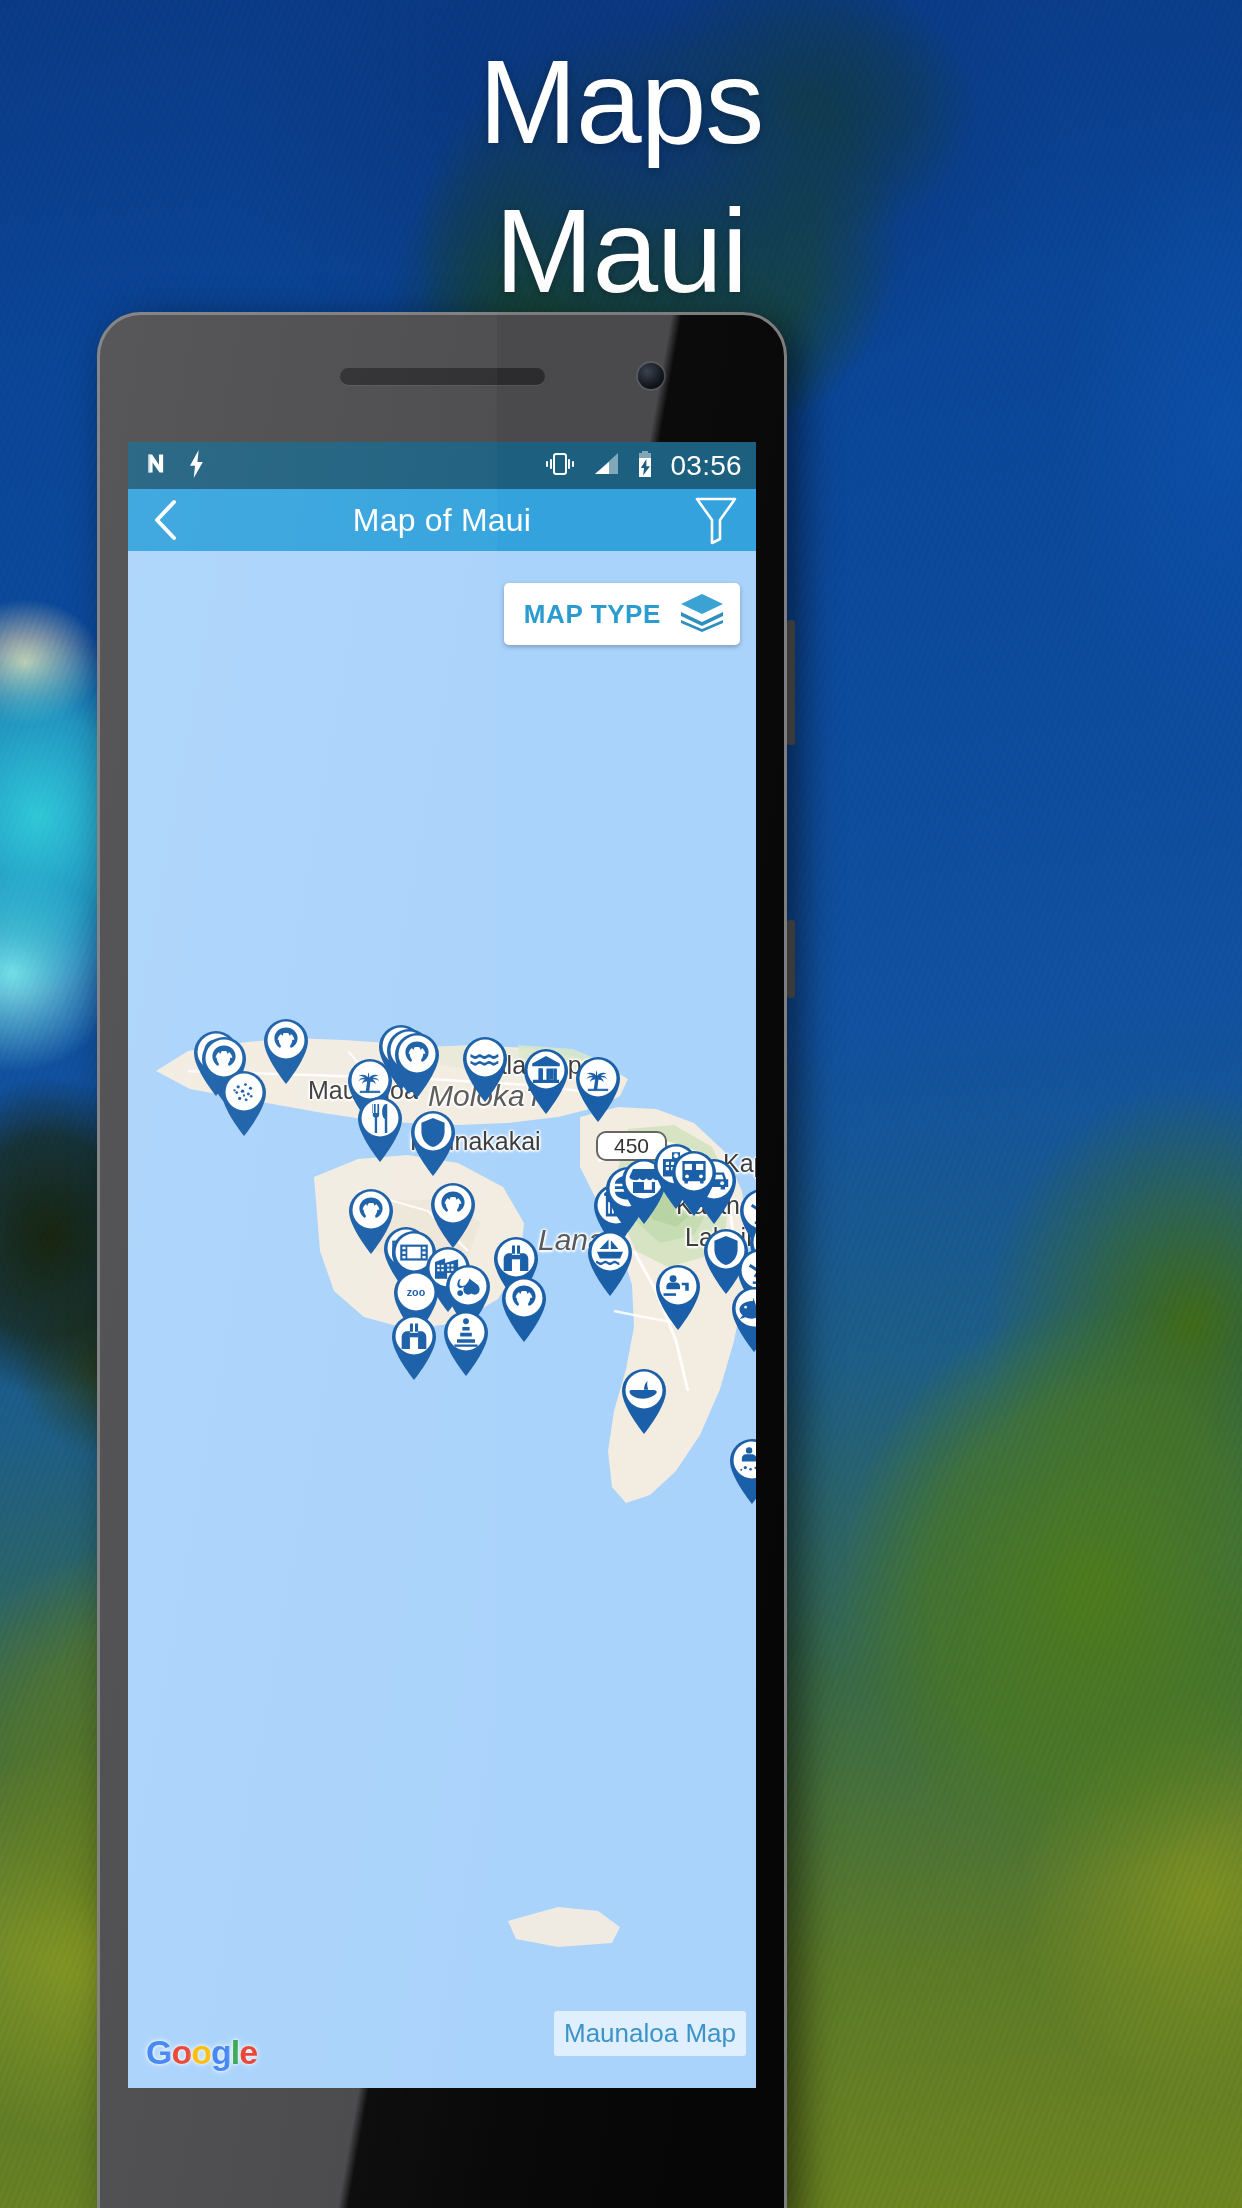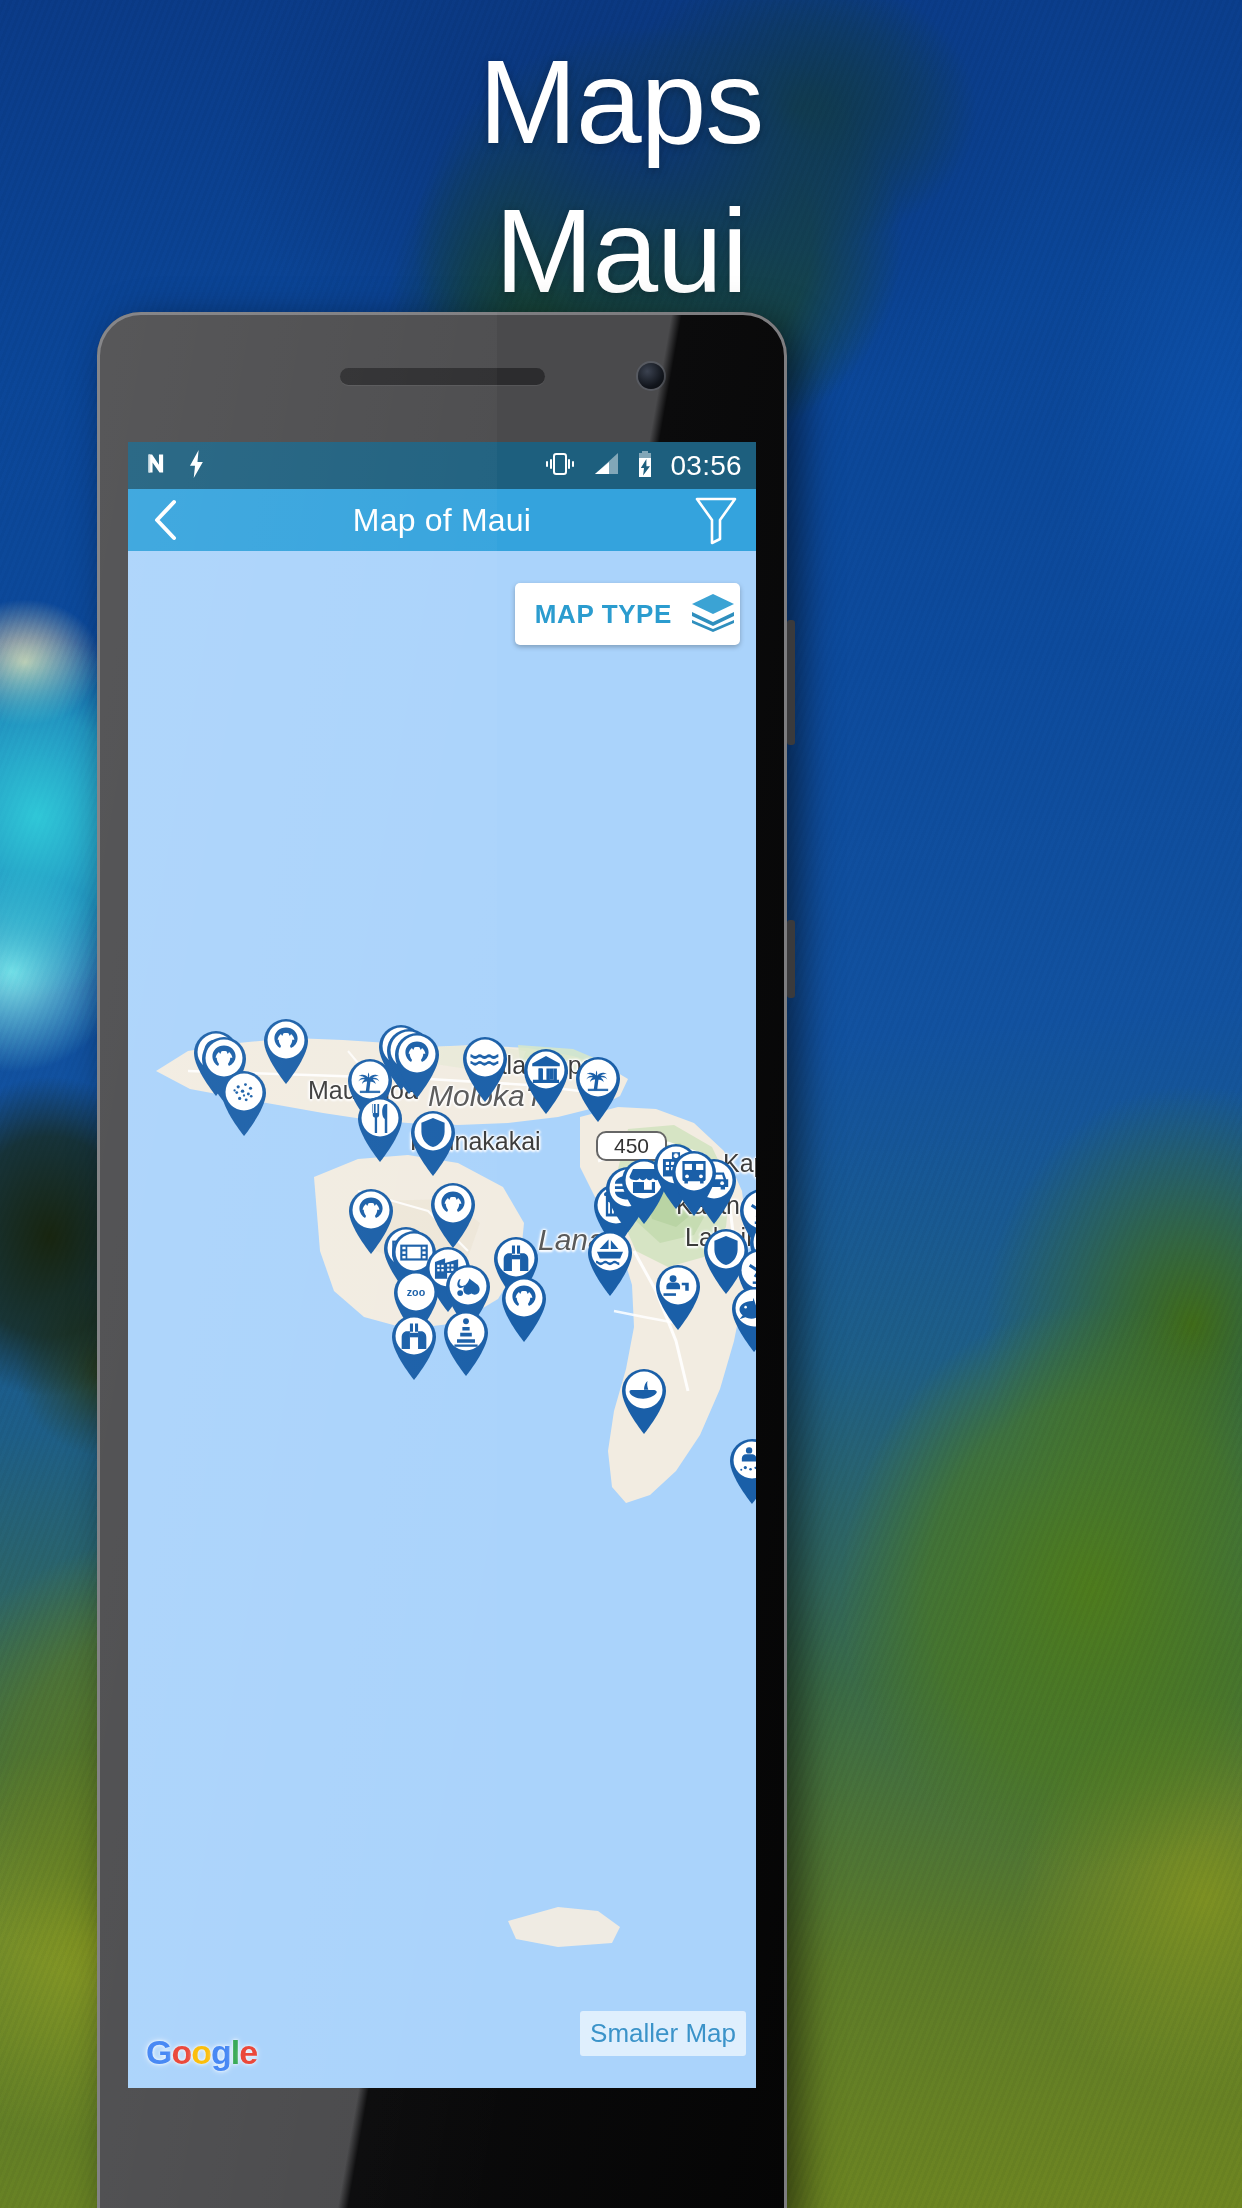--- a/index.html
+++ b/index.html
@@ -135,21 +135,21 @@
     position:relative; width:100%; height:1537px;
     background:#aad3fb;
     overflow:hidden;
   }
   #mapSvg { position:absolute; inset:0; width:100%; height:100%; }
 
   
   #mapTypeBtn {
     position:absolute; top:32px; right:16px;
     background:#fff; border-radius:5px;
-    height:62px; padding:0 4px 0 20px;
+    height:62px; padding:0 15px 0 20px;
     display:flex; align-items:center; gap:18px;
     box-shadow:0 2px 5px rgba(0,0,0,.26);
     z-index:15;
     justify-content:center;
   }
   #mapTypeLabel { color:#2b9ccf; font-size:26px; font-weight:600; letter-spacing:.6px; }
 
   
   #googleLogo {
     position:absolute; left:18px; bottom:16px;
@@ -855,21 +855,21 @@
           <svg width="46" height="40" viewBox="0 0 46 40">
             <path d="M23 2 44 12 23 22 2 12z" fill="#3ba3d4"></path>
             <path d="M2 20 23 30 44 20 44 24 23 34 2 24z" fill="#2f8fbe"></path>
             <path d="M2 28 23 37 44 28 44 31 23 40 2 31z" fill="#2f8fbe"></path>
           </svg>
         </span>
       </div>
 
       <div id="googleLogo"><span>G</span><span>o</span><span>o</span><span>g</span><span>l</span><span>e</span></div>
 
-      <div id="smallerMapBtn">Smaller Map</div>
+      <div id="smallerMapBtn">Maunaloa Map</div>
     </div>
 
   </div>
 
   <div id="phoneGloss"></div>
 </div>
 <div id="sideBtnTop" style="position:absolute;left:787px;top:620px;width:8px;height:125px;background:#3a3a3c;border-radius:3px;z-index:7;"></div>
 <div id="sideBtnBot" style="position:absolute;left:787px;top:920px;width:8px;height:78px;background:#3a3a3c;border-radius:3px;z-index:7;"></div>
 
 </body></html>

